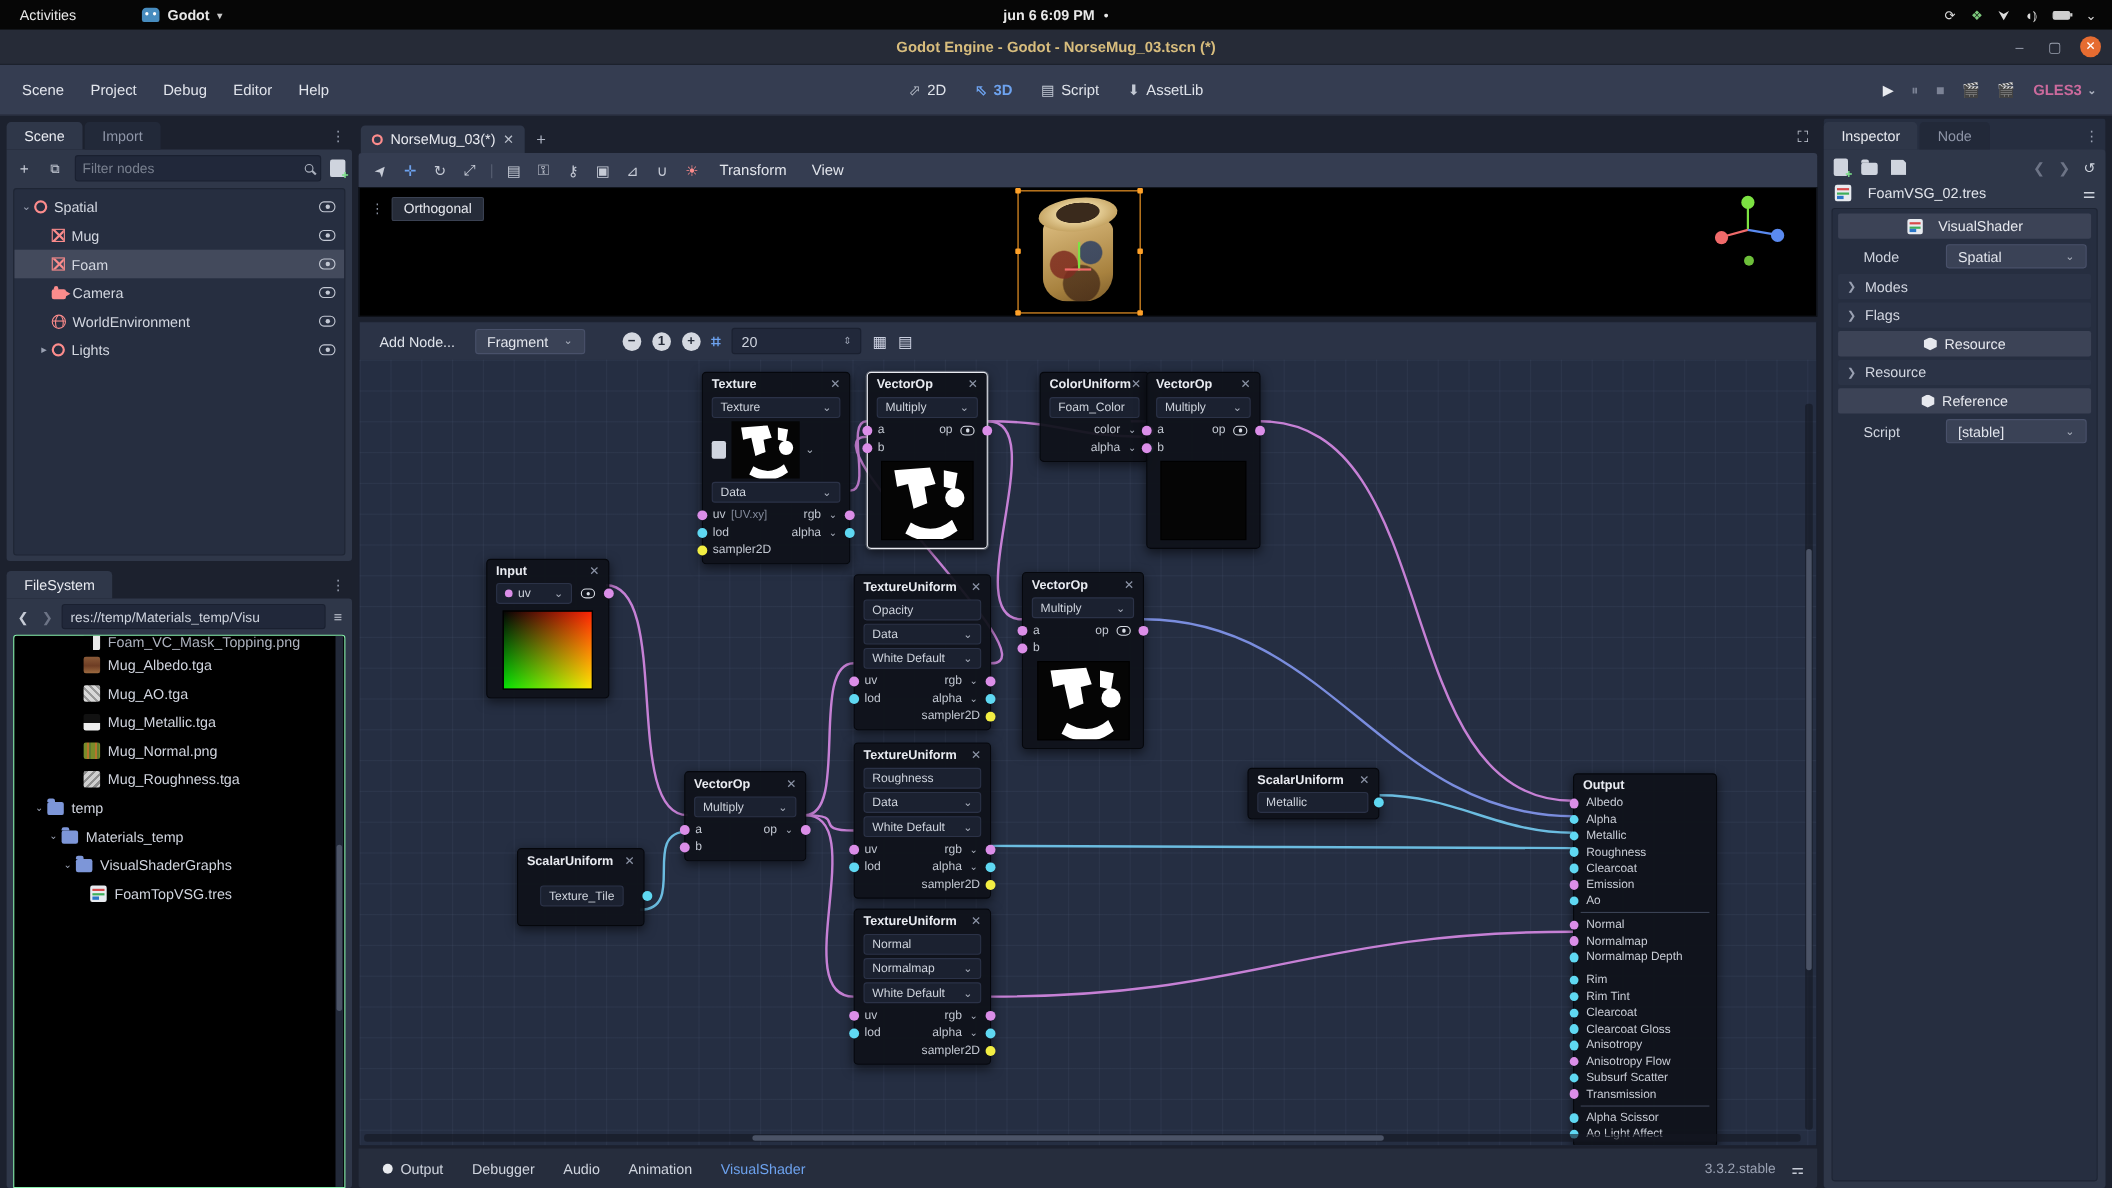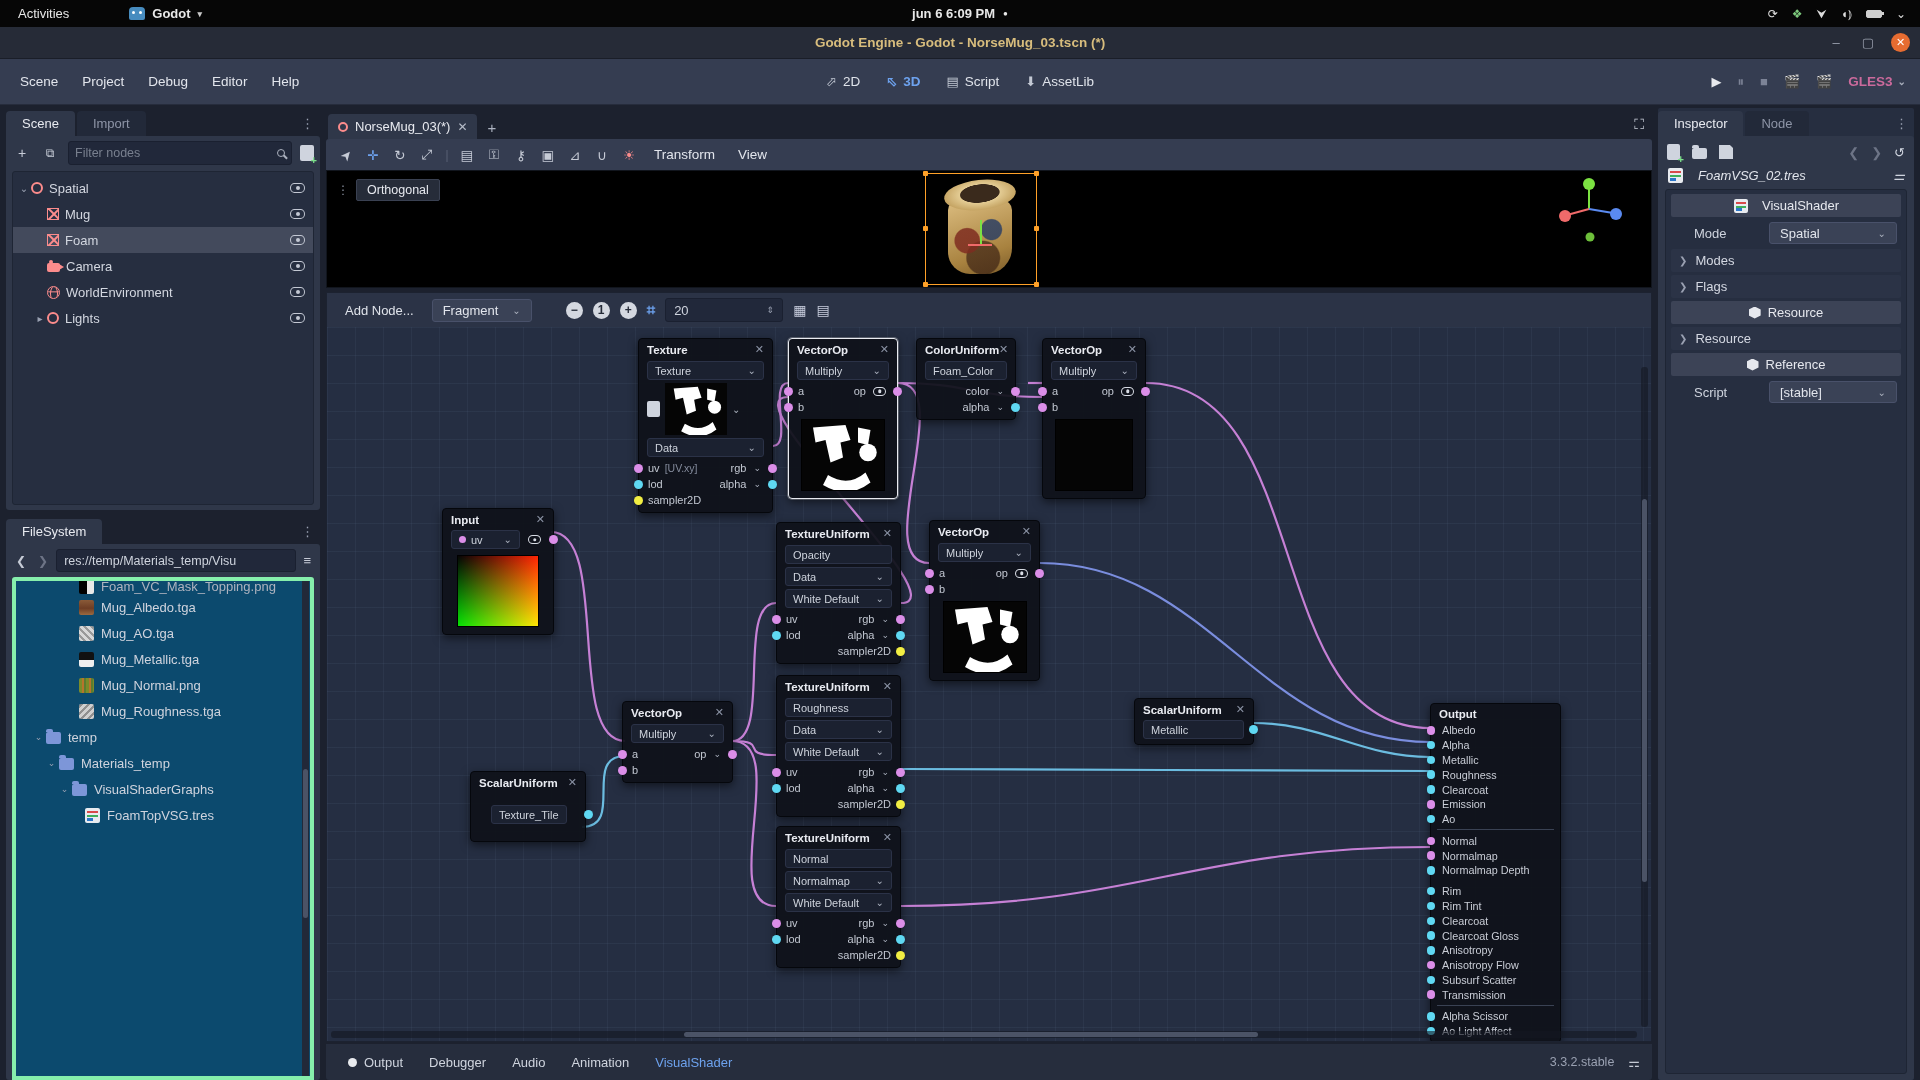--- a/index.html
+++ b/index.html
@@ -82,21 +82,21 @@
 
   
   .fs-panel{flex:1;display:flex;flex-direction:column;min-height:0;}
   .fs-body{background:#2f3749;flex:1;border-radius:0 3px 3px 3px;padding:5px 6px 0 6px;display:flex;flex-direction:column;min-height:0;}
   .fs-nav{display:flex;align-items:center;gap:4px;margin-bottom:5px;}
   .navarr{color:#c6cbd6;font-size:12px;padding:0 4px;}
   .navarr.dim{color:#6d7486;}
   .pathbox{flex:1;background:#21283a;border:1px solid #1a2030;border-radius:3px;height:23px;display:flex;align-items:center;padding:0 7px;min-width:0;}
   .pathbox input{width:100%;background:transparent;border:none;outline:none;color:#ced3dd;font-size:12.5px;}
   .burger{color:#c6cbd6;font-size:13px;padding:0 3px;}
-  .fs-tree{background:#0c4a6e;flex:1;border:4px solid #86efac;border-radius:3px 3px 0 0;overflow:hidden;position:relative;}
+  .fs-tree{background:#000000;flex:1;border:1px solid #86efac;border-radius:3px 3px 0 0;overflow:hidden;position:relative;}
   .frow{display:flex;align-items:center;height:26px;font-size:13px;color:#d0d4de;white-space:nowrap;}
   .frow.cut{height:13px;align-items:flex-end;overflow:hidden;color:#aeb3bf;}
   .frow .arr{width:13px;font-size:9px;color:#9aa1b2;text-align:center;flex:0 0 auto;}
   .ficon{width:15px;height:15px;border-radius:2px;margin:0 7px 0 1px;flex:0 0 auto;}
   .ficon.folder{background:#7d96d8;border-radius:2px;position:relative;height:12px;margin-top:2px;}
   .ficon.folder:before{content:"";position:absolute;top:-3px;left:0;width:7px;height:3px;background:#7d96d8;border-radius:2px 2px 0 0;}
   .f-albedo{background:linear-gradient(#8a5a38,#6e3d24 55%,#9c6a40);}
   .f-ao{background:repeating-linear-gradient(45deg,#d8d8d8 0 3px,#9a9a9a 3px 5px);}
   .f-metal{background:linear-gradient(#111 55%,#eee 56%);}
   .f-normal{background:repeating-linear-gradient(90deg,#7a8c2a 0 3px,#b8742c 3px 5px,#5c7c30 5px 7px);}
@@ -201,21 +201,21 @@
   .insp-body{background:#2f3749;flex:1;border-radius:0 3px 3px 3px;padding:6px 7px;display:flex;flex-direction:column;gap:5px;min-height:0;}
   .itools{display:flex;align-items:center;gap:12px;padding:2px 2px;}
   .iic{color:#cfd4de;font-size:13px;}
   .iic.dim{color:#6d7486;}
   .itools .gap{flex:1;}
   .docnewic{width:13px;height:16px;background:#cfd4de;border-radius:2px;position:relative;}
   .docnewic:after{content:"+";position:absolute;right:-4px;bottom:-5px;color:#7ce08a;font-weight:bold;font-size:11px;}
   .folderic{width:15px;height:11px;background:#cfd4de;border-radius:2px;position:relative;margin-top:3px;}
   .folderic:before{content:"";position:absolute;top:-3px;left:0;width:7px;height:3px;background:#cfd4de;border-radius:2px 2px 0 0;}
   .saveic{width:14px;height:14px;background:#cfd4de;clip-path:polygon(0 0,78% 0,100% 22%,100% 100%,0 100%);}
-  .iresrow{display:flex;align-items:center;gap:8px;font-size:13px;color:#e2e5ec;padding:1px 2px;font-style:italic;}
+  .iresrow{display:flex;align-items:center;gap:8px;font-size:13px;color:#e2e5ec;padding:1px 2px;}
   .iresrow .f-vs{width:15px;height:15px;}
   .tuneic{margin-left:auto;color:#cfd4de;font-size:13px;}
   .iprops{background:#262e40;border:1px solid #1e2534;border-radius:3px;flex:1;padding:4px 5px;display:flex;flex-direction:column;gap:3px;font-size:13px;}
   .ihdr{background:#3c4356;border-radius:2px;display:flex;align-items:center;justify-content:center;gap:7px;padding:4px 0;color:#e6e8ee;font-size:13px;}
   .ihdr .f-vs{width:14px;height:14px;}
   .cubeic{width:12px;height:12px;background:#e6e8ee;clip-path:polygon(50% 0,100% 25%,100% 75%,50% 100%,0 75%,0 25%);}
   .irow{display:flex;align-items:center;padding:2px 4px;color:#cfd4de;margin-left:19px;}
   .irow .val{margin-left:auto;display:flex;align-items:center;gap:20px;background:#3a4256;border:1px solid #49516a;border-radius:3px;padding:2.5px 10px;color:#e2e5ec;min-width:128px;justify-content:space-between;}
   .icollapse{background:#2b3346;border-radius:2px;padding:4px 8px;display:flex;gap:8px;align-items:center;color:#d4d8e2;}
   .icollapse .arr{font-size:10px;color:#9aa1b2;}
@@ -591,21 +591,21 @@
             <svg class="runes preview" width="84" height="72" viewBox="0 0 64 56">
                 <g fill="#fff">
                   <path d="M8,6 L34,4 L38,16 L30,18 L32,30 L22,34 L18,16 L10,18 Z"></path>
                   <circle cx="52" cy="26" r="7"></circle>
                   <path d="M44,6 l10,2 -2,12 -8,-2 z"></path>
                   <path d="M20,44 q16,10 30,-2 l4,8 q-18,14 -38,2 z"></path>
                 </g>
               </svg>
           </div>
 
-          <div class="gnode" style="left:589px;top:11px;width:100px">
+          <div class="gnode" style="left:618px;top:11px;width:100px">
             <div class="ghead">
                 <span>ColorUniform</span>
                 <span class="x">✕</span>
               </div>
             <div class="gfield">
                 <span>Foam_Color</span>
               </div>
             <div class="prow">
                 <span class="sp"></span>
                 <span class="plab">color</span>

